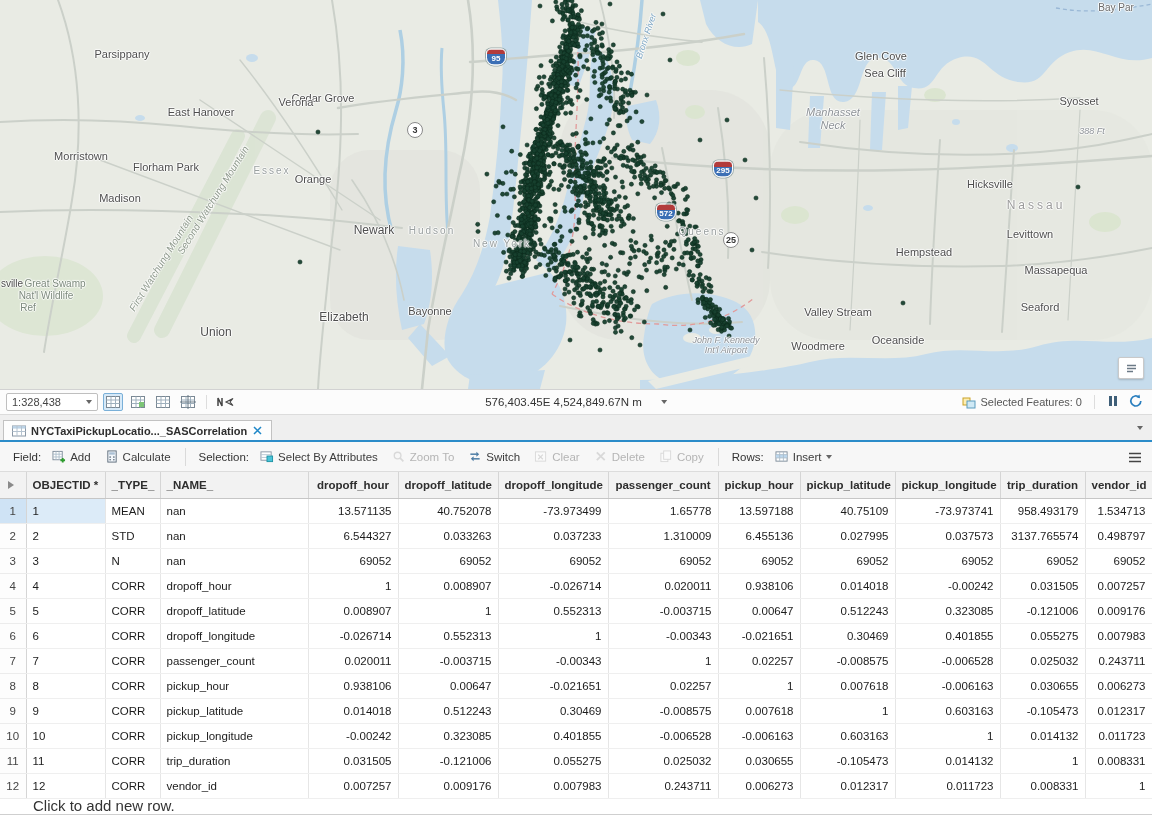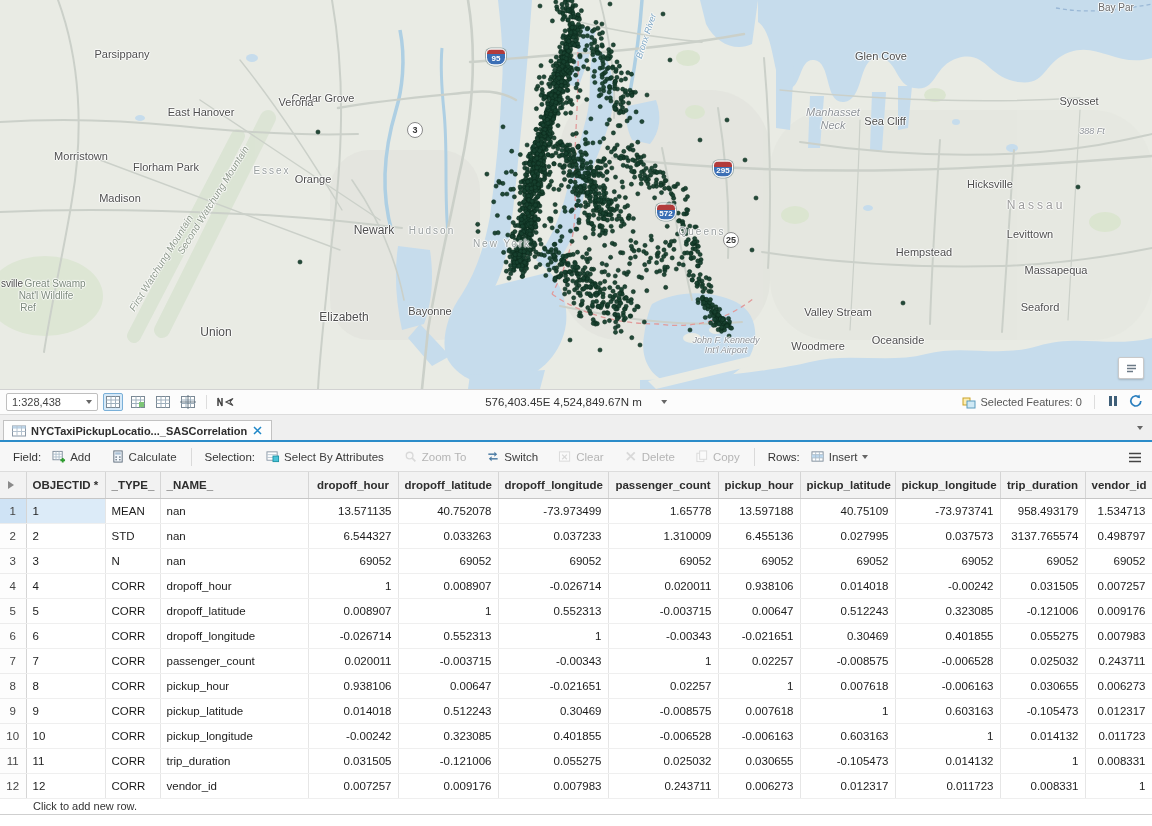--- a/index.html
+++ b/index.html
@@ -44,21 +44,21 @@
   .tab { height:20px; margin-left:3px; display:flex; align-items:center; gap:5px; padding:0 8px;
     background:#fdfdfd; border:1px solid #c2c2c2; border-bottom:none; font-size:11px; font-weight:bold; color:#2e2e2e; }
   .tabclose { display:inline-flex; width:11px; height:11px; align-items:center; justify-content:center; }
   .tabbar-caret { margin-left:auto; margin-right:9px; align-self:center; }
   .bluebar { height:2px; background:#2b8cc9; }
 
   
   .toolbar { position:relative; height:30px; background:#f7f7f7; border-bottom:1px solid #dcdcdc;
     display:flex; align-items:center; padding:0 8px; gap:2px; }
   .tb-label { font-size:11.5px; color:#333; margin:0 3px 0 5px; }
-  .tb-group { display:flex; align-items:center; gap:8px; }
+  .tb-group { display:flex; align-items:center; gap:2px; }
   .tb-btn { display:flex; align-items:center; gap:4px; padding:3px 6px; border-radius:2px; font-size:11.5px; color:#3c3c3c; }
   .tb-btn.disabled { color:#b5b5b5; }
   .tb-btn.disabled svg { filter:grayscale(1); opacity:.45; }
   .tb-sep { width:1px; height:18px; background:#dadada; margin:0 6px; }
   .tb-menu { position:absolute; right:10px; top:8px; }
   svg.ic { width:14px; height:13px; flex:none; }
 
   
   .tablewrap { background:#fff; }
   table { border-collapse:collapse; table-layout:fixed; width:1152px; font-size:11.5px; color:#1c1c1c; }
@@ -69,21 +69,21 @@
   th.corner { background:#f2f2f2; }
   th.corner::after { content:""; position:absolute; left:8px; top:9px; border-style:solid;
     border-width:4px 0 4px 6px; border-color:transparent transparent transparent #8a8a8a; }
   tbody th.gut { background:#fdfdfd; font-weight:normal; color:#444; text-align:center;
     border-right:1px solid #d5d5d5; border-bottom:1px solid #ececec; }
   tbody th.gut.sel { background:#cfe3f5; }
   td { border-right:1px solid #e6e6e6; border-bottom:1px solid #efefef; }
   td.num { text-align:right; }
   td.txt { text-align:left; }
   td.selcell { background:#dcebf8; }
-  .addrow { display:flex; height:16px; border-bottom:1px solid #cfcfcf; align-items:center; font-size:11px; color:#333; }
+  .addrow { display:flex; height:16px; border-bottom:1px solid #cfcfcf; align-items:flex-end; font-size:15px; color:#333; }
   .addrow .gutterc { width:26px; border-right:1px solid #d5d5d5; background:#fdfdfd; }
   .addrow span { display:flex; align-items:center; padding-left:7px; }
 </style>
 </head>
 <body>
 
 <div class="app">
 
   <div class="map">
     <svg class="maplayer" viewBox="0 0 1152 389">
@@ -2336,21 +2336,21 @@
           <circle cx="690.0" cy="330.0" r="2.1"></circle>
           <circle cx="640.0" cy="345.0" r="2.1"></circle>
           <circle cx="600.0" cy="350.0" r="2.1"></circle>
           <circle cx="570.0" cy="340.0" r="2.1"></circle>
         </g>
     </svg>
     <div class="maplabels">
         <span class="maplabel" style="left: 1116px; top: 7px; font-size: 10px; color: rgb(107, 107, 107); transform: translate(-50%, -50%);">Bay Par</span>
         <span class="maplabel" style="left: 122px; top: 54px; transform: translate(-50%, -50%);">Parsippany</span>
         <span class="maplabel" style="left: 881px; top: 56px; transform: translate(-50%, -50%);">Glen Cove</span>
-        <span class="maplabel" style="left: 885px; top: 73px; transform: translate(-50%, -50%); margin-top: 48px;">Sea Cliff</span>
+        <span class="maplabel" style="left: 885px; top: 73px; transform: translate(-50%, -50%);">Sea Cliff</span>
         <span class="maplabel" style="left: 323px; top: 78px; transform: translate(-50%, -50%); margin-top: 20px;">Cedar Grove</span>
         <span class="shield-i" style="left: 496px; top: 57px; transform: translate(-50%, -50%);">95</span>
         <span class="maplabel" style="left: 296px; top: 102px; transform: translate(-50%, -50%);">Verona</span>
         <span class="maplabel" style="left: 1079px; top: 101px; transform: translate(-50%, -50%);">Syosset</span>
         <span class="maplabel" style="left: 201px; top: 112px; transform: translate(-50%, -50%);">East Hanover</span>
         <span class="maplabel" style="left: 833px; top: 112px; color: rgb(141, 146, 151); font-style: italic; transform: translate(-50%, -50%);">Manhasset</span>
         <span class="maplabel" style="left: 833px; top: 125px; color: rgb(141, 146, 151); font-style: italic; transform: translate(-50%, -50%);">Neck</span>
         <span class="shield-c" style="left: 415px; top: 130px; transform: translate(-50%, -50%);">3</span>
         <span class="maplabel" style="left: 1092px; top: 131px; font-size: 9px; color: rgb(141, 146, 151); font-style: italic; transform: translate(-50%, -50%);">388 Ft</span>
         <span class="maplabel" style="left: 81px; top: 156px; transform: translate(-50%, -50%);">Morristown</span>

